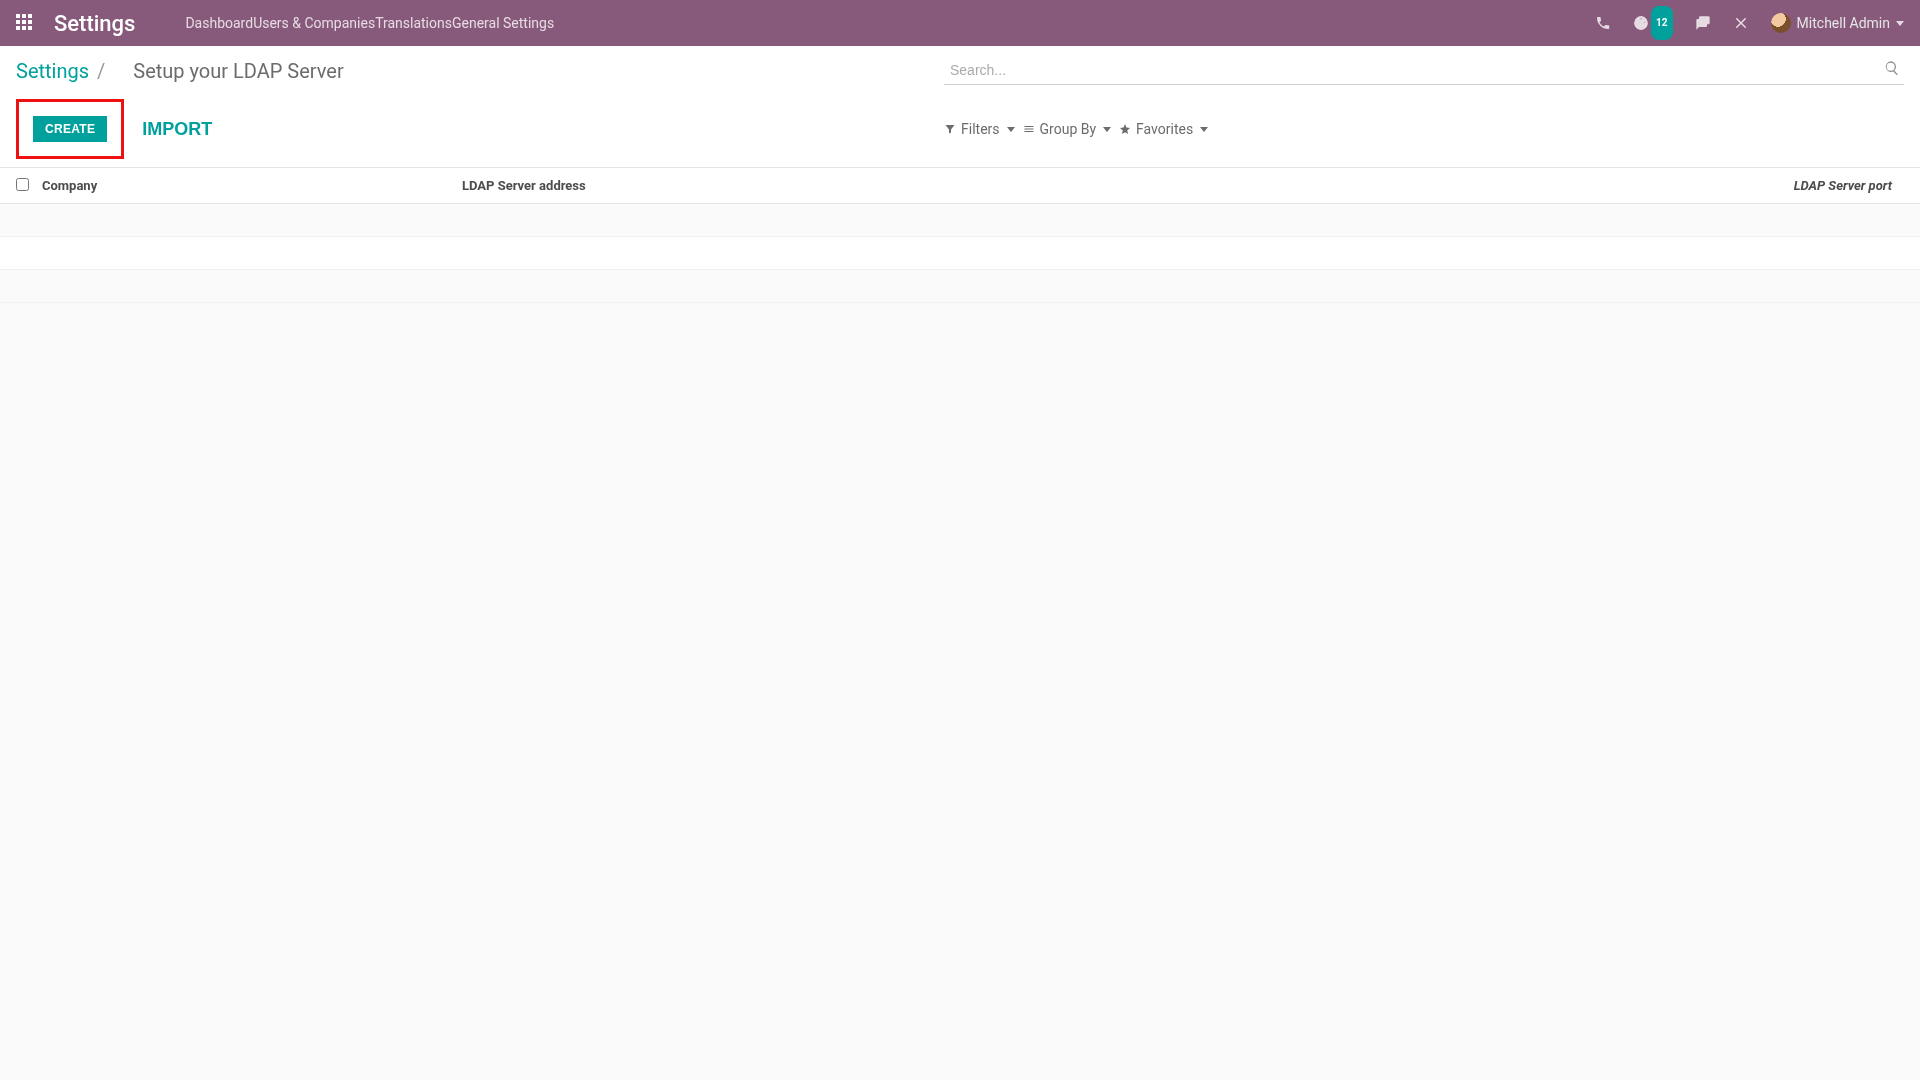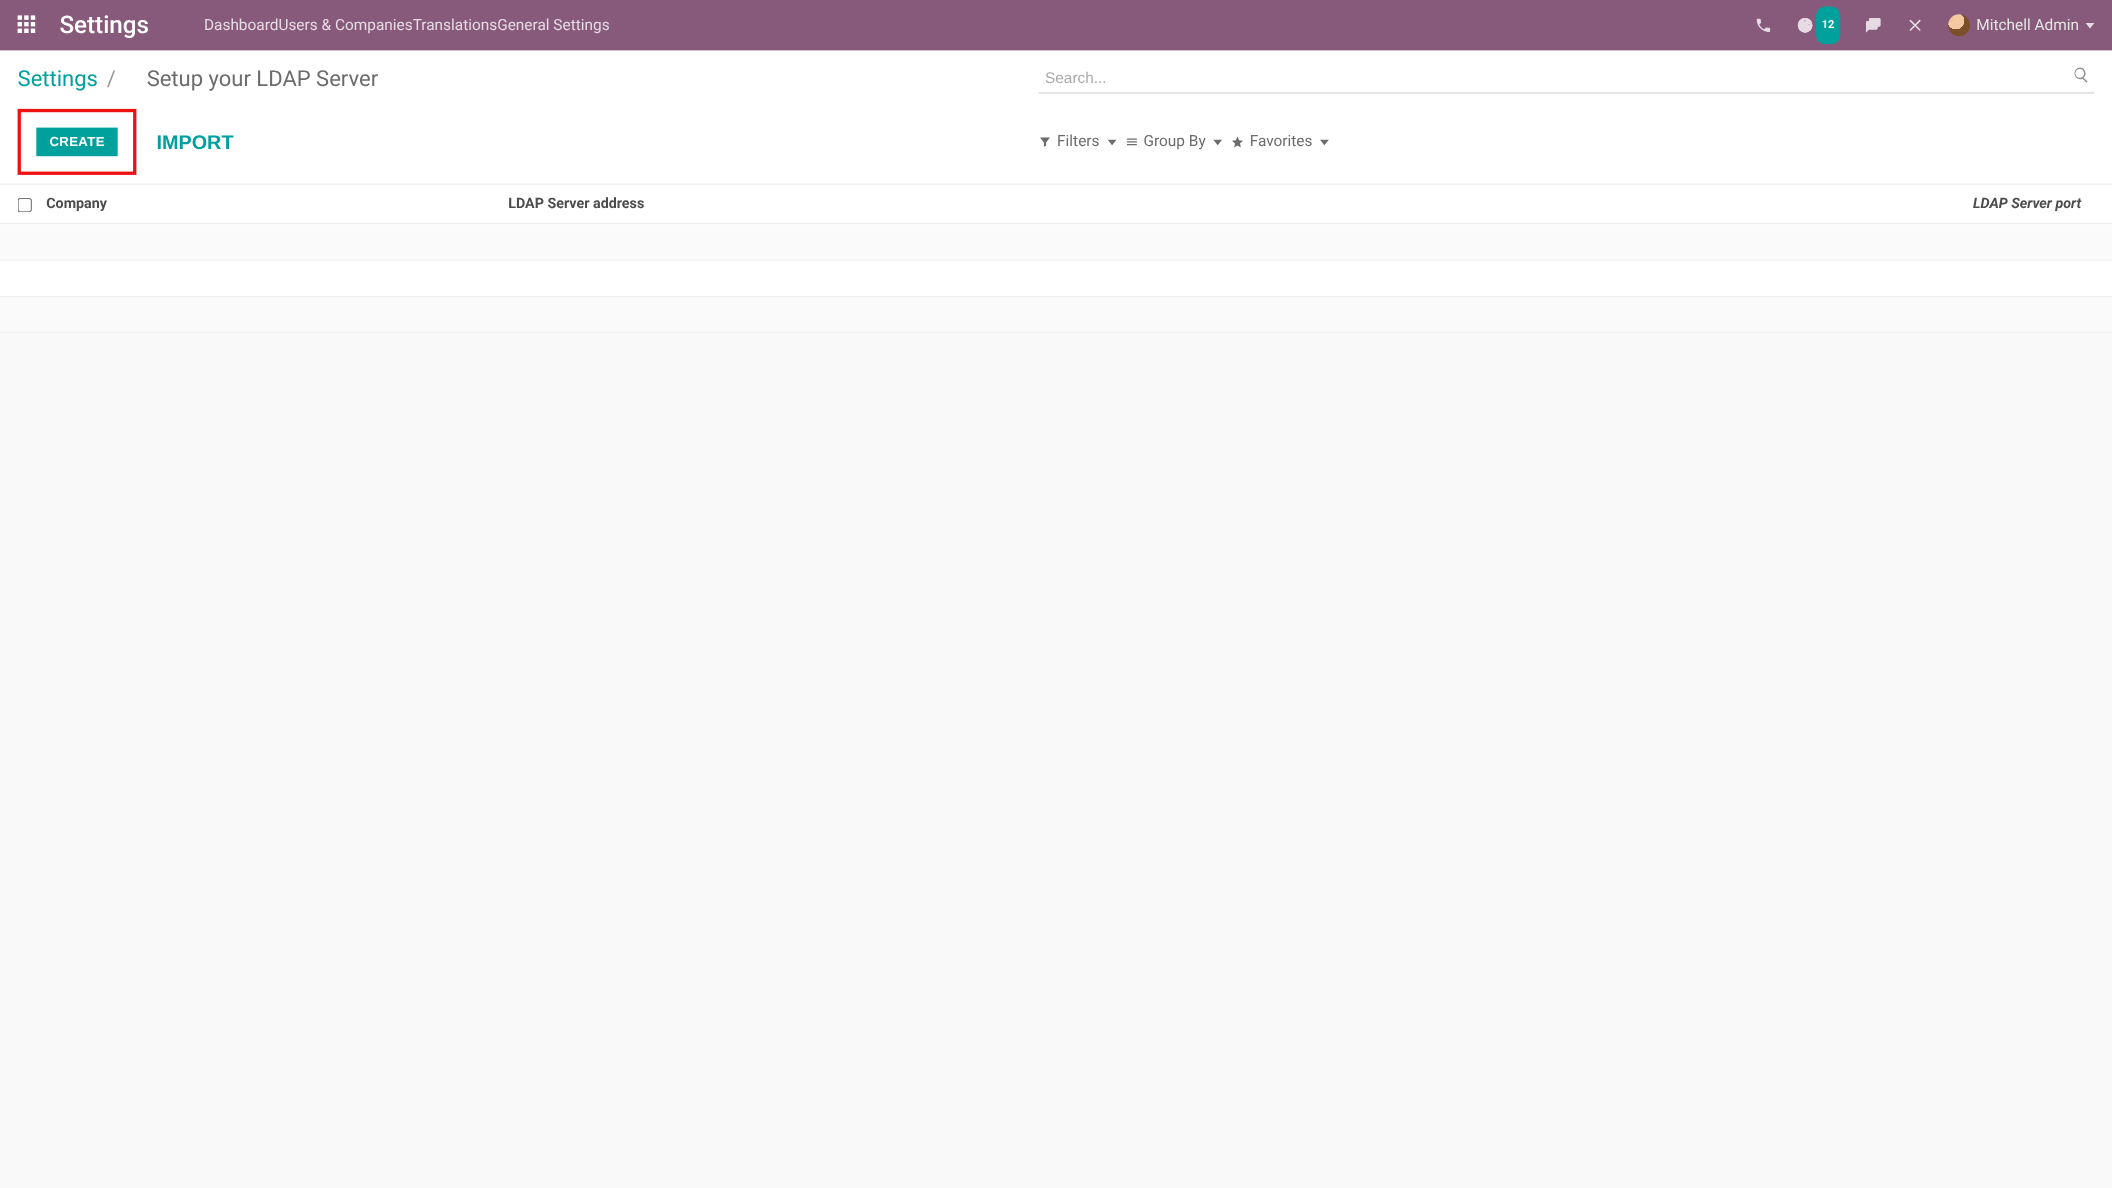--- a/index.html
+++ b/index.html
@@ -179,21 +179,21 @@
     border-left:4px solid transparent;
     border-right:4px solid transparent;
     border-top:5px solid #6c6c6c;
     margin-left:2px;
   }
 
   
   .list-table { width: 100%; background: #fff; }
   .list-header {
     display: flex;
-    align-items: flex-end;
+    align-items: flex-start;
     border-bottom: 1px solid #e6e6e6;
     padding: 10px 16px;
     font-size: 13px;
     font-weight: 700;
     color: #4c4c4c;
     background:#fff;
   }
   .col-check { width: 26px; display:flex; align-items:center; }
   .col-check input { width:13px; height:13px; cursor:pointer; }
   .col-company { width: 400px; cursor:pointer; }

